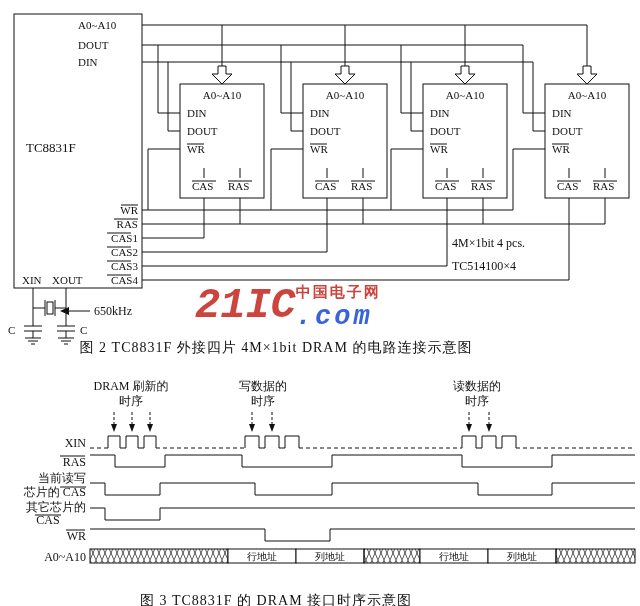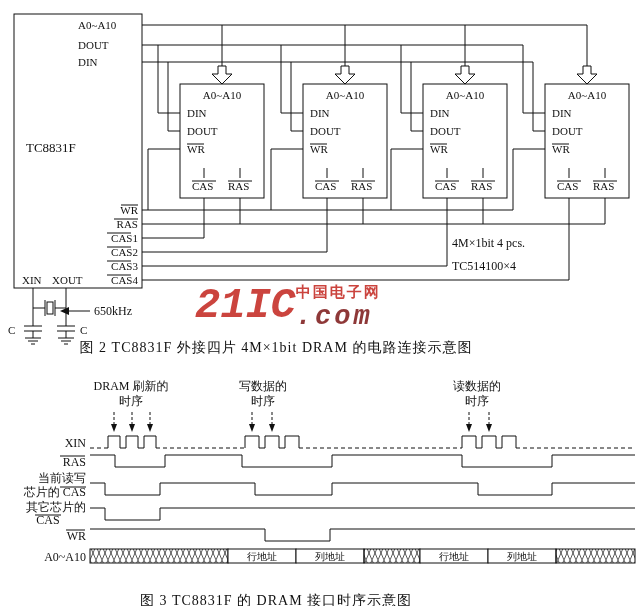--- a/index.html
+++ b/index.html
@@ -14,21 +14,21 @@
   .hatch{fill:url(#xhatch);stroke:#111;stroke-width:1;}
   .caption{position:absolute;left:0;width:552px;text-align:center;font-size:14px;
            letter-spacing:1px;font-family:"Liberation Serif",serif;}
   #caption2{top:339px;}
   #caption3{top:583px;margin-top:9px;}
   #watermark{position:absolute;left:195px;top:281px;display:flex;align-items:center;
              opacity:.88;pointer-events:none;font-family:Liberation Mono, monospace;}
   #wm-brand{font-size:42px;font-weight:bold;font-style:italic;color:#c42b24;line-height:.95;}
   #wm-col{display:flex;flex-direction:column;margin-top:2px;}
   #wm-site{font-size:15px;font-weight:bold;color:#c42b24;letter-spacing:2px;}
-  #wm-com{font-size:27px;font-weight:bold;font-style:italic;color:#7f1d1d;letter-spacing:3px;}
+  #wm-com{font-size:27px;font-weight:bold;font-style:italic;color:#1d4ed8;letter-spacing:3px;}
 </style>
 </head>
 <body>
 
 <div id="screen">
 
 <svg width="640" height="606" viewBox="0 0 640 606">
   <defs>
     <pattern id="xhatch" width="6" height="14" patternUnits="userSpaceOnUse">
       <path d="M0,0 L6,14 M6,0 L0,14" stroke="#111" stroke-width="0.7" fill="none"></path>

